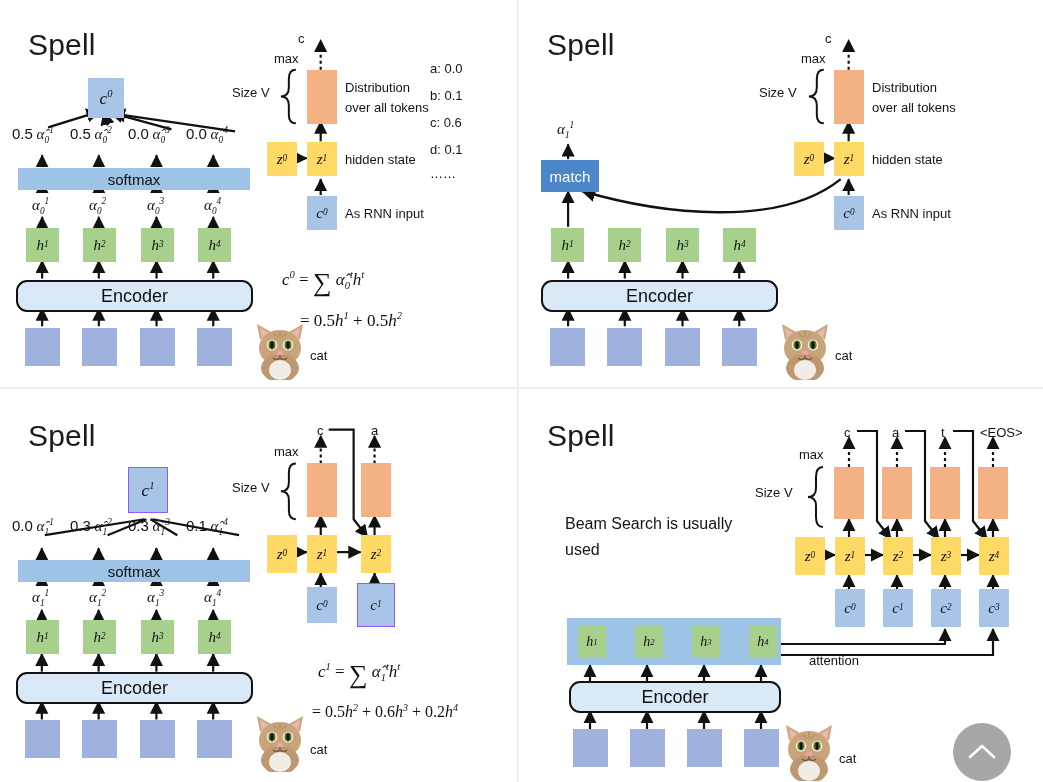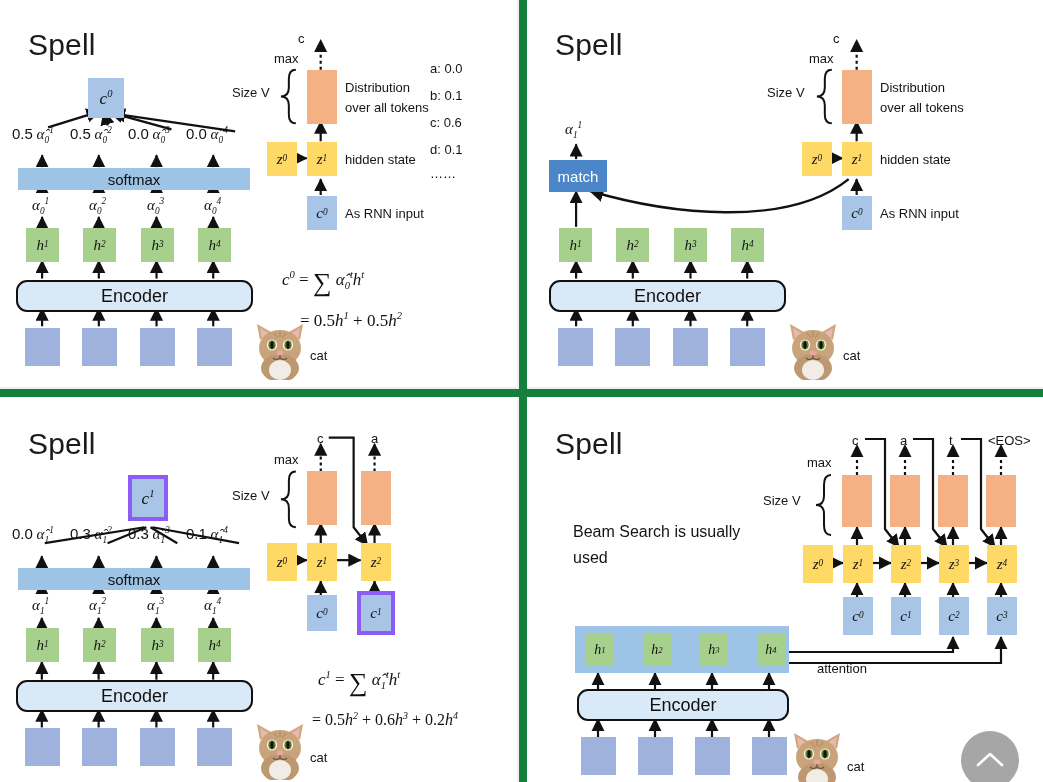--- a/index.html
+++ b/index.html
@@ -8,21 +8,21 @@
     background: #f2f2f2;
     font-family: "Liberation Sans", sans-serif;
     overflow: hidden;
   }
   #grid {
     position: relative;
     width: 1043px; height: 782px;
     display: grid;
     grid-template-columns: 519px 524px;
     grid-template-rows: 389px 393px;
-    gap: 8px;
+    gap: 0;
     background: #15803d;
     border-radius: 31px;
   }
   .slide {
     position: relative;
     background: #ffffff;
     overflow: hidden;
   }
   .slide.tl { border-right: 2px solid #eeeeee; border-bottom: 2px solid #eeeeee; }
   .slide.tr { border-bottom: 2px solid #eeeeee; }
@@ -42,21 +42,21 @@
     font-family: "Liberation Serif", serif;
     font-style: italic;
     color: #111;
     line-height: 1;
   }
   .box.blue   { background: #9fb2dd; }          
   .box.cblue  { background: #a8c4e6; }          
   .box.green  { background: #a8d08d; }          
   .box.yellow { background: #ffd966; }          
   .box.orange { background: #f4b183; }          
-  .box.red    { border: 4px solid #8b5cf6; }
+  .box.red    { border: 1px solid #8b5cf6; }
 
   .softmax {
     position: absolute;
     background: #9dc3e6;
     display: flex; align-items: center; justify-content: center;
     font-size: 15px; color: #101010;
     font-family: "Liberation Sans", sans-serif; font-style: normal;
   }
   .encoder {
     position: absolute;

